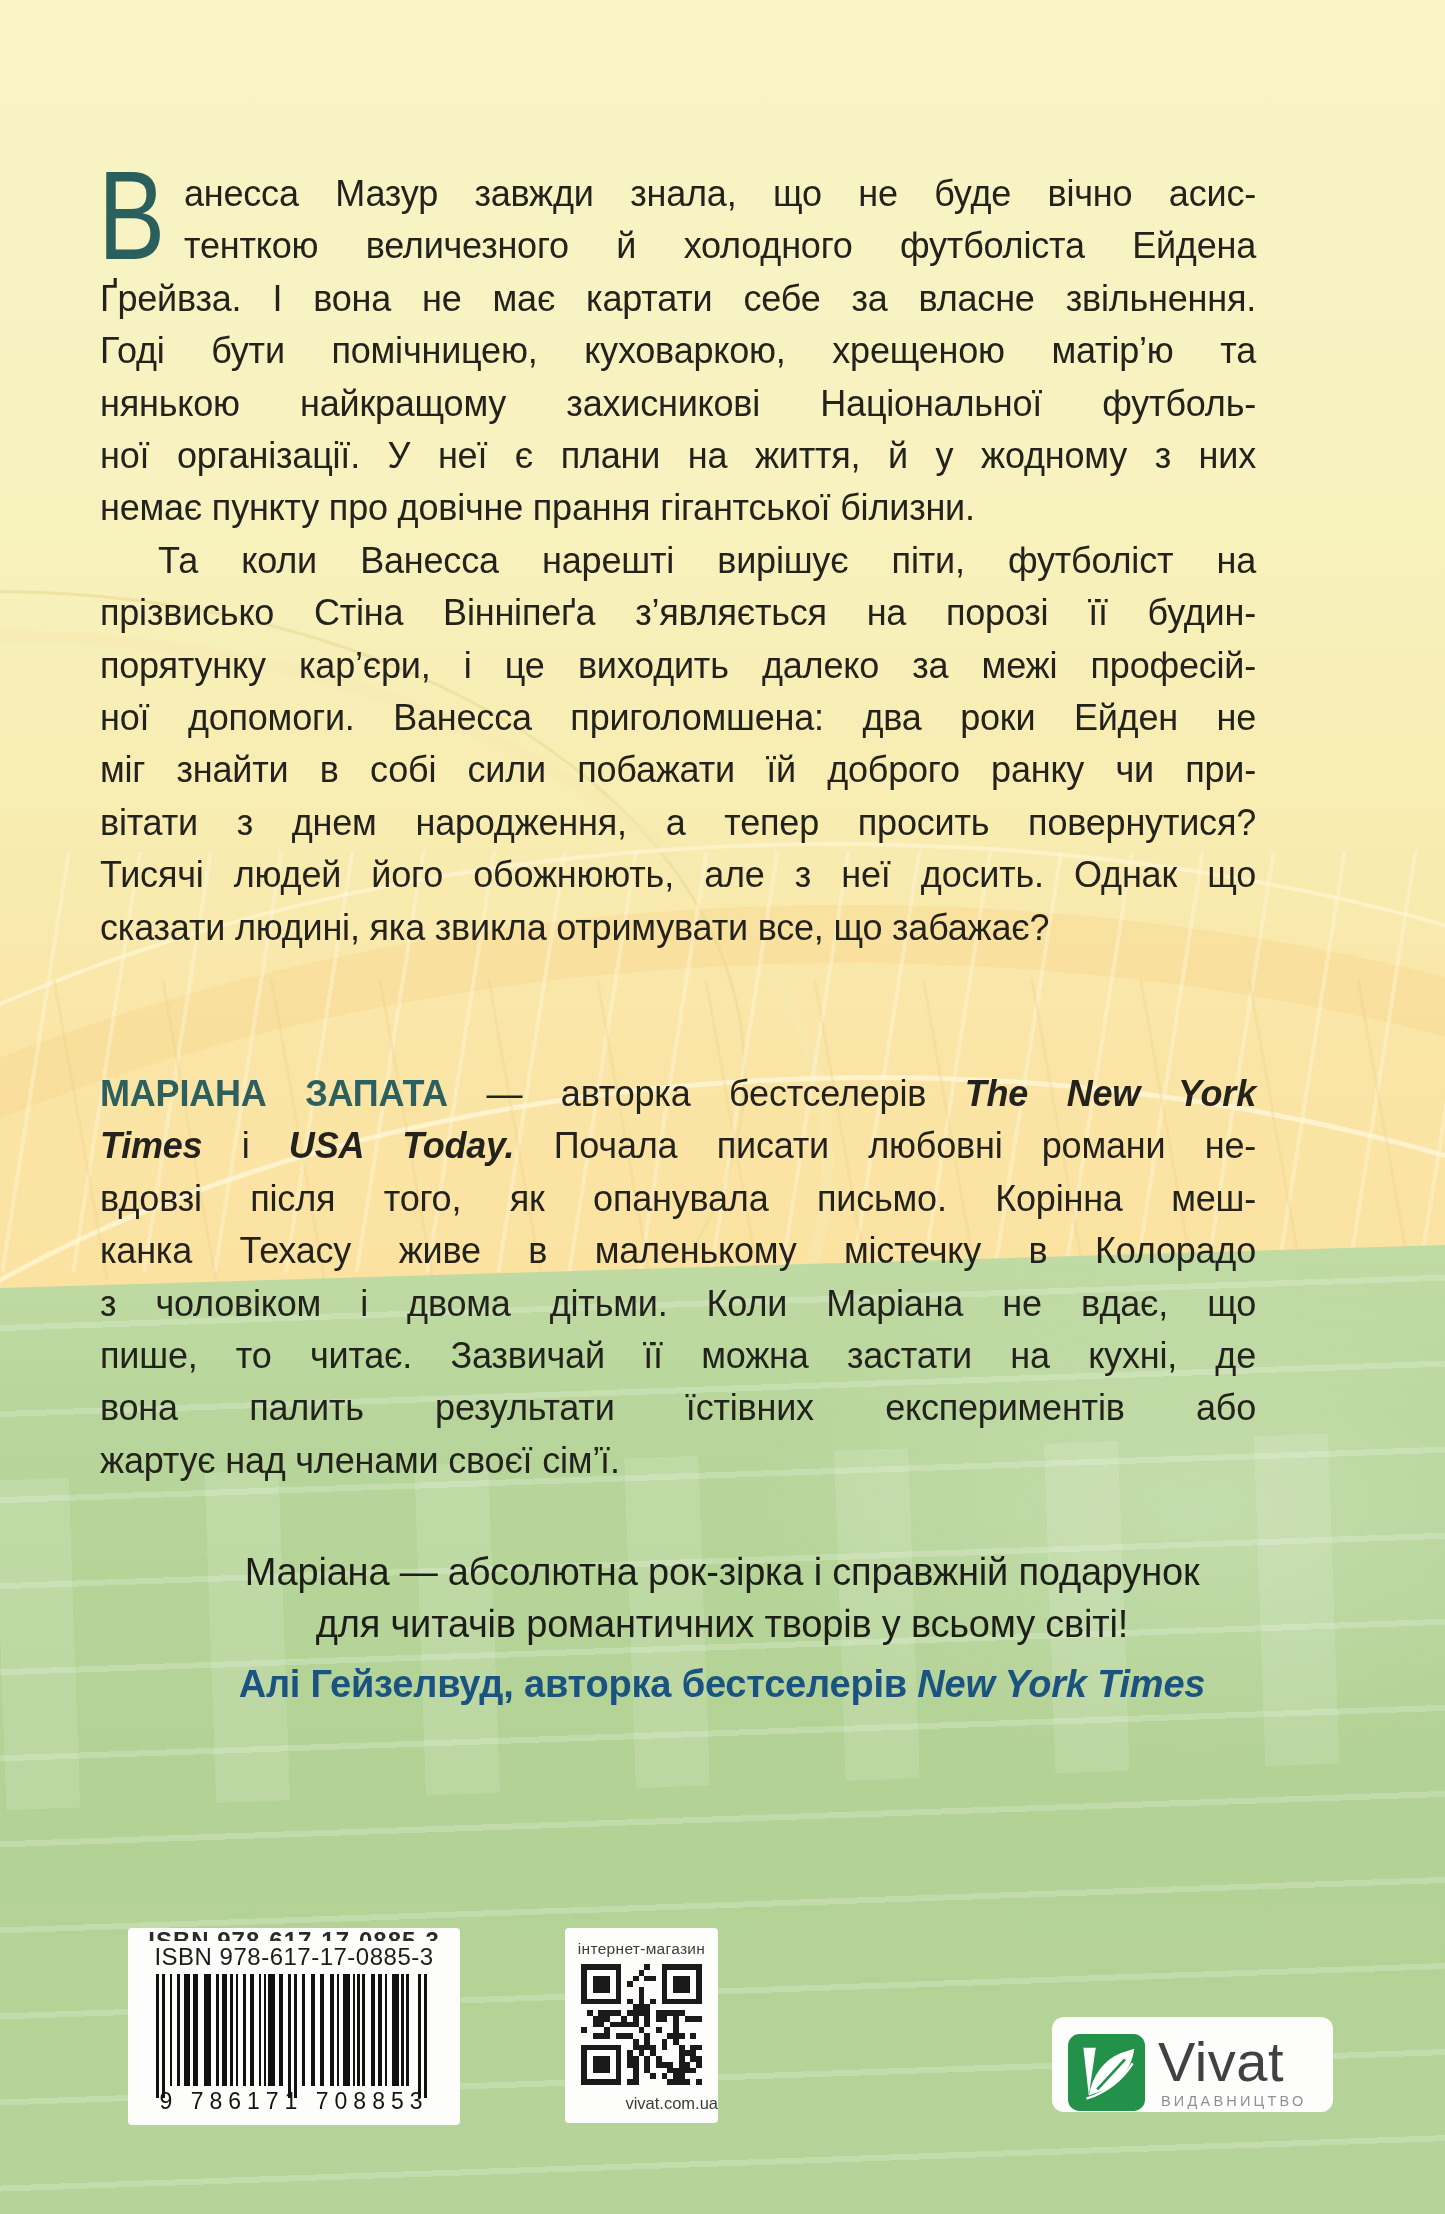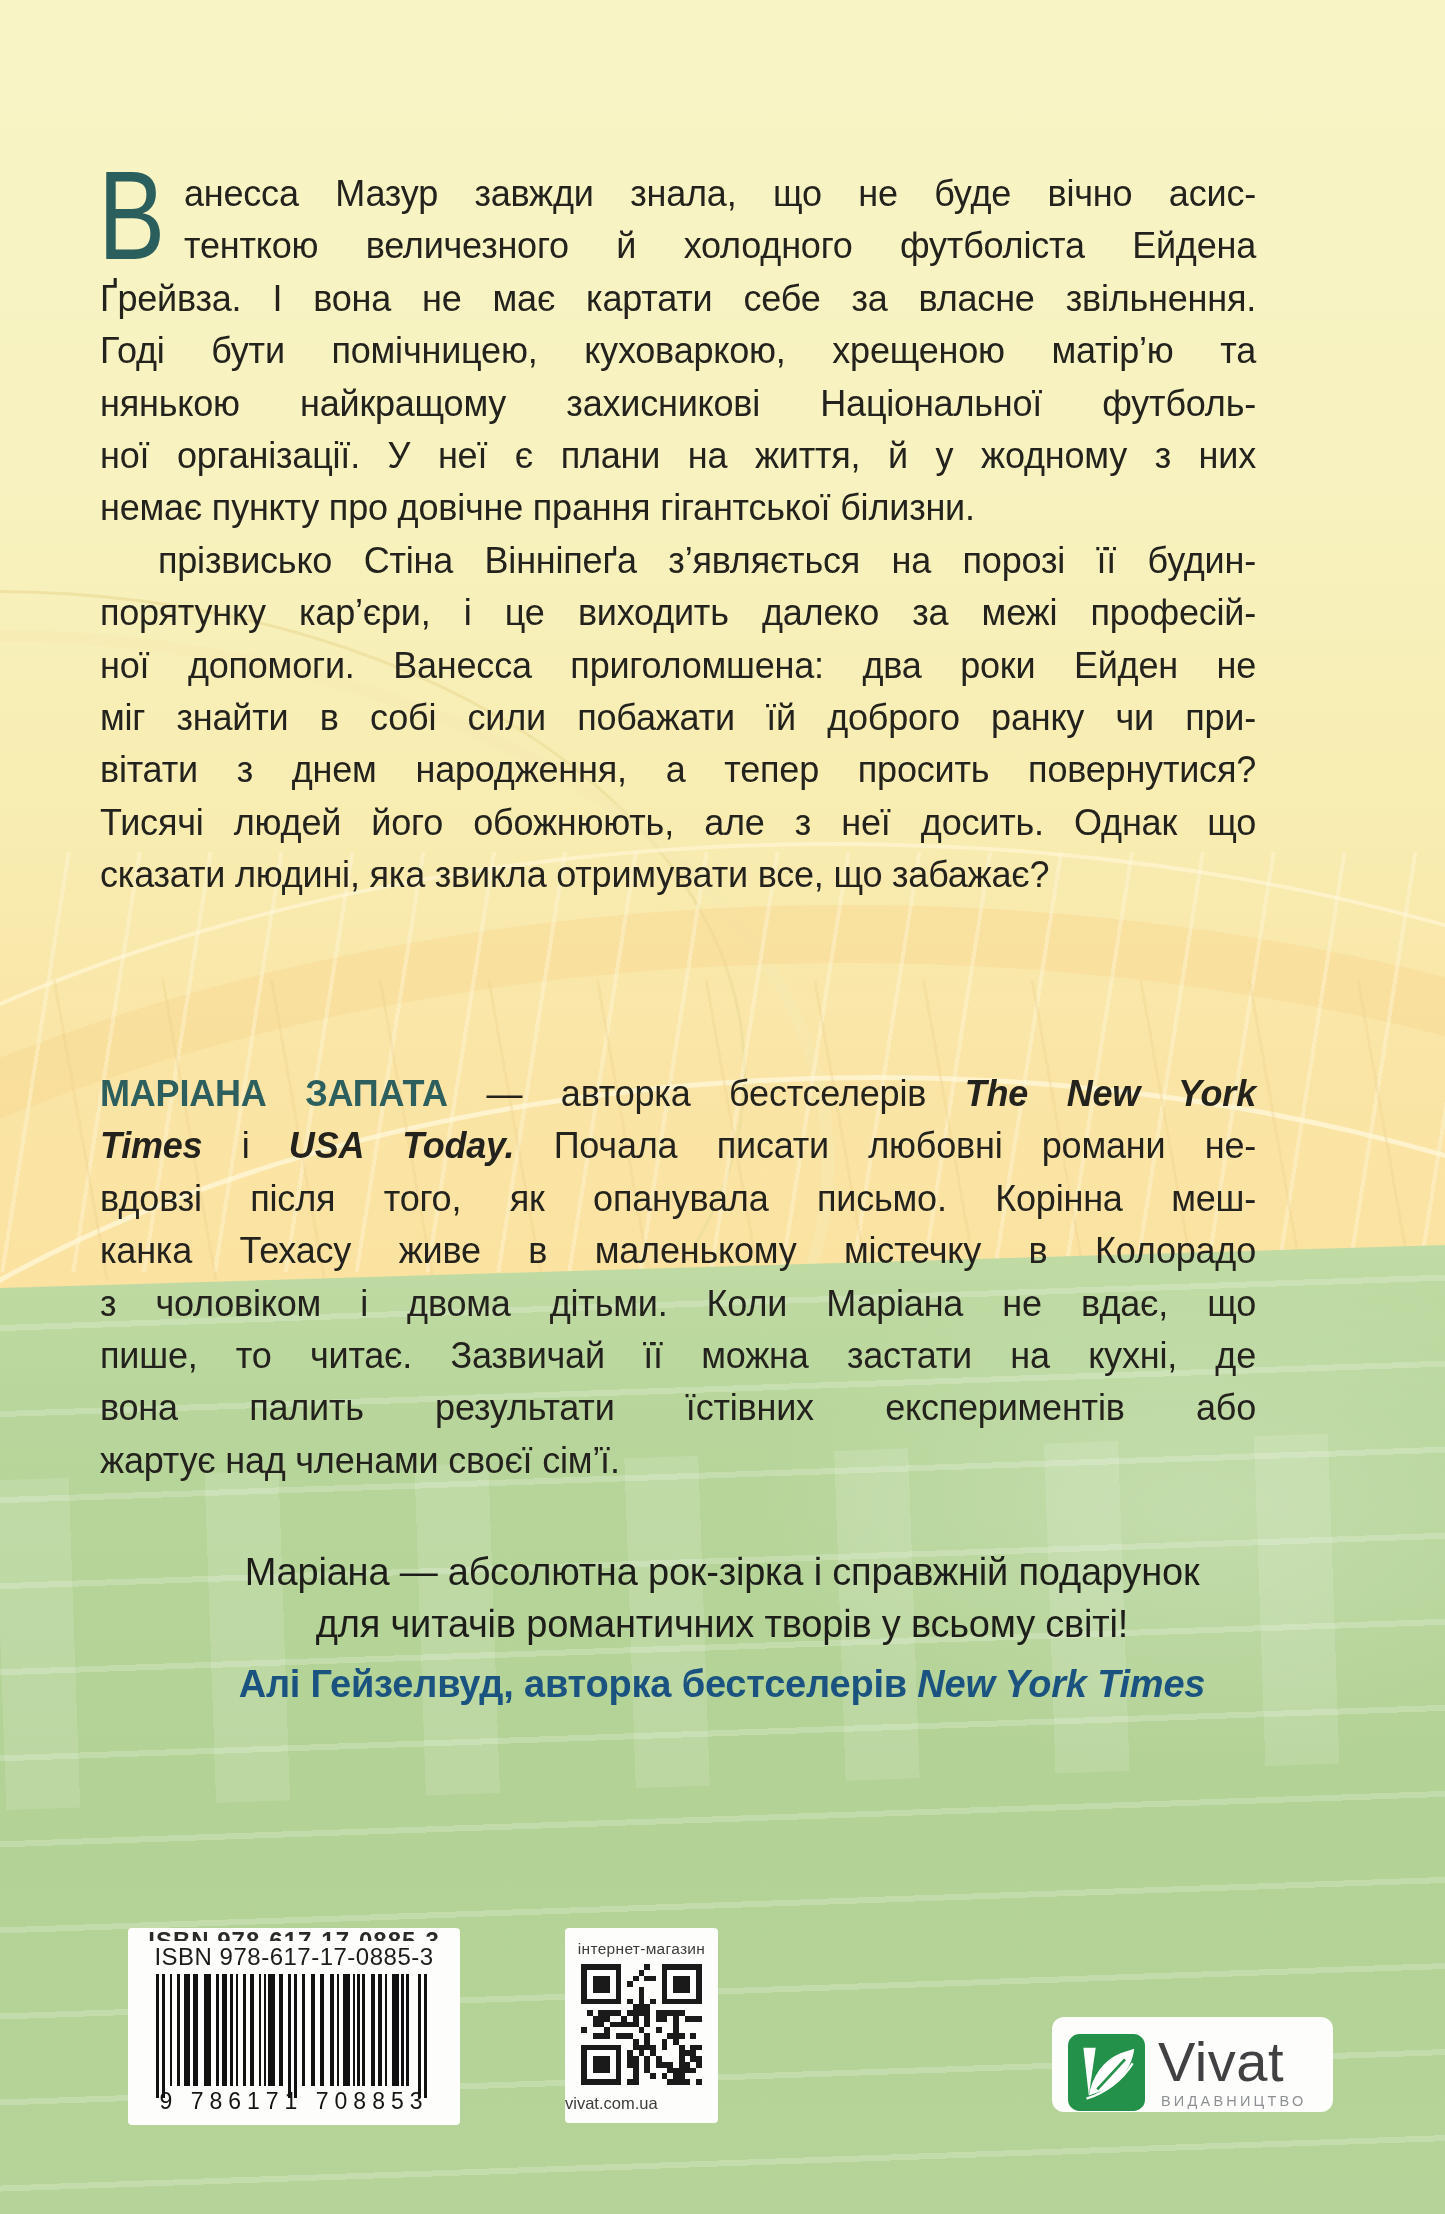--- a/index.html
+++ b/index.html
@@ -82,21 +82,21 @@
     position:absolute;left:10px;right:10px;top:160px;text-align:center;
     font-size:23px;color:#141414;letter-spacing:6px;font-family:"Liberation Sans","DejaVu Sans",sans-serif;
   }
   .qr-box{left:565px;top:1928px;width:153px;height:195px;}
   .qr-top{
     position:absolute;left:0;right:0;top:12px;text-align:center;
     font-size:15.5px;color:#3c3c3c;letter-spacing:0.3px;
   }
   .qr-svg{position:absolute;left:16px;top:36px;}
   .qr-bottom{
-    position:absolute;left:0;right:0;top:166px;text-align:left;
+    position:absolute;left:0;right:0;top:166px;text-align:right;
     font-size:16.5px;color:#3c3c3c;
   }
   .vivat-box{left:1052px;top:2017px;width:281px;height:95px;border-radius:12px;}
   .vivat-icon{position:absolute;left:16px;top:17px;width:77px;height:77px;}
   .vivat-name{
     position:absolute;left:106px;top:12px;width:160px;
     font-size:56px;color:#414042;letter-spacing:0.5px;
   }
   .vivat-sub{
     position:absolute;left:109px;top:76px;width:160px;
@@ -124,20 +124,21 @@
     <div id="p1-lines">
         <div class="jline">анесса Мазур завжди знала, що не буде вічно асис-</div>
         <div class="jline">тенткою величезного й холодного футболіста Ейдена</div>
         <div class="jline">Ґрейвза. І вона не має картати себе за власне звільнення.</div>
         <div class="jline">Годі бути помічницею, куховаркою, хрещеною матір’ю та</div>
         <div class="jline">нянькою найкращому захисникові Національної футболь-</div>
         <div class="jline">ної організації. У неї є плани на життя, й у жодному з них</div>
         <div class="jline last">немає пункту про довічне прання гігантської білизни.</div>
       </div>
     <div id="p2-lines">
+        <div class="jline">Та коли Ванесса нарешті вирішує піти, футболіст на</div>
         <div class="jline">прізвисько Стіна Вінніпеґа з’являється на порозі її будин-</div>
         <div class="jline">порятунку кар’єри, і це виходить далеко за межі професій-</div>
         <div class="jline">ної допомоги. Ванесса приголомшена: два роки Ейден не</div>
         <div class="jline">міг знайти в собі сили побажати їй доброго ранку чи при-</div>
         <div class="jline">вітати з днем народження, а тепер просить повернутися?</div>
         <div class="jline">Тисячі людей його обожнюють, але з неї досить. Однак що</div>
         <div class="jline last">сказати людині, яка звикла отримувати все, що забажає?</div>
       </div>
   </div>
 

